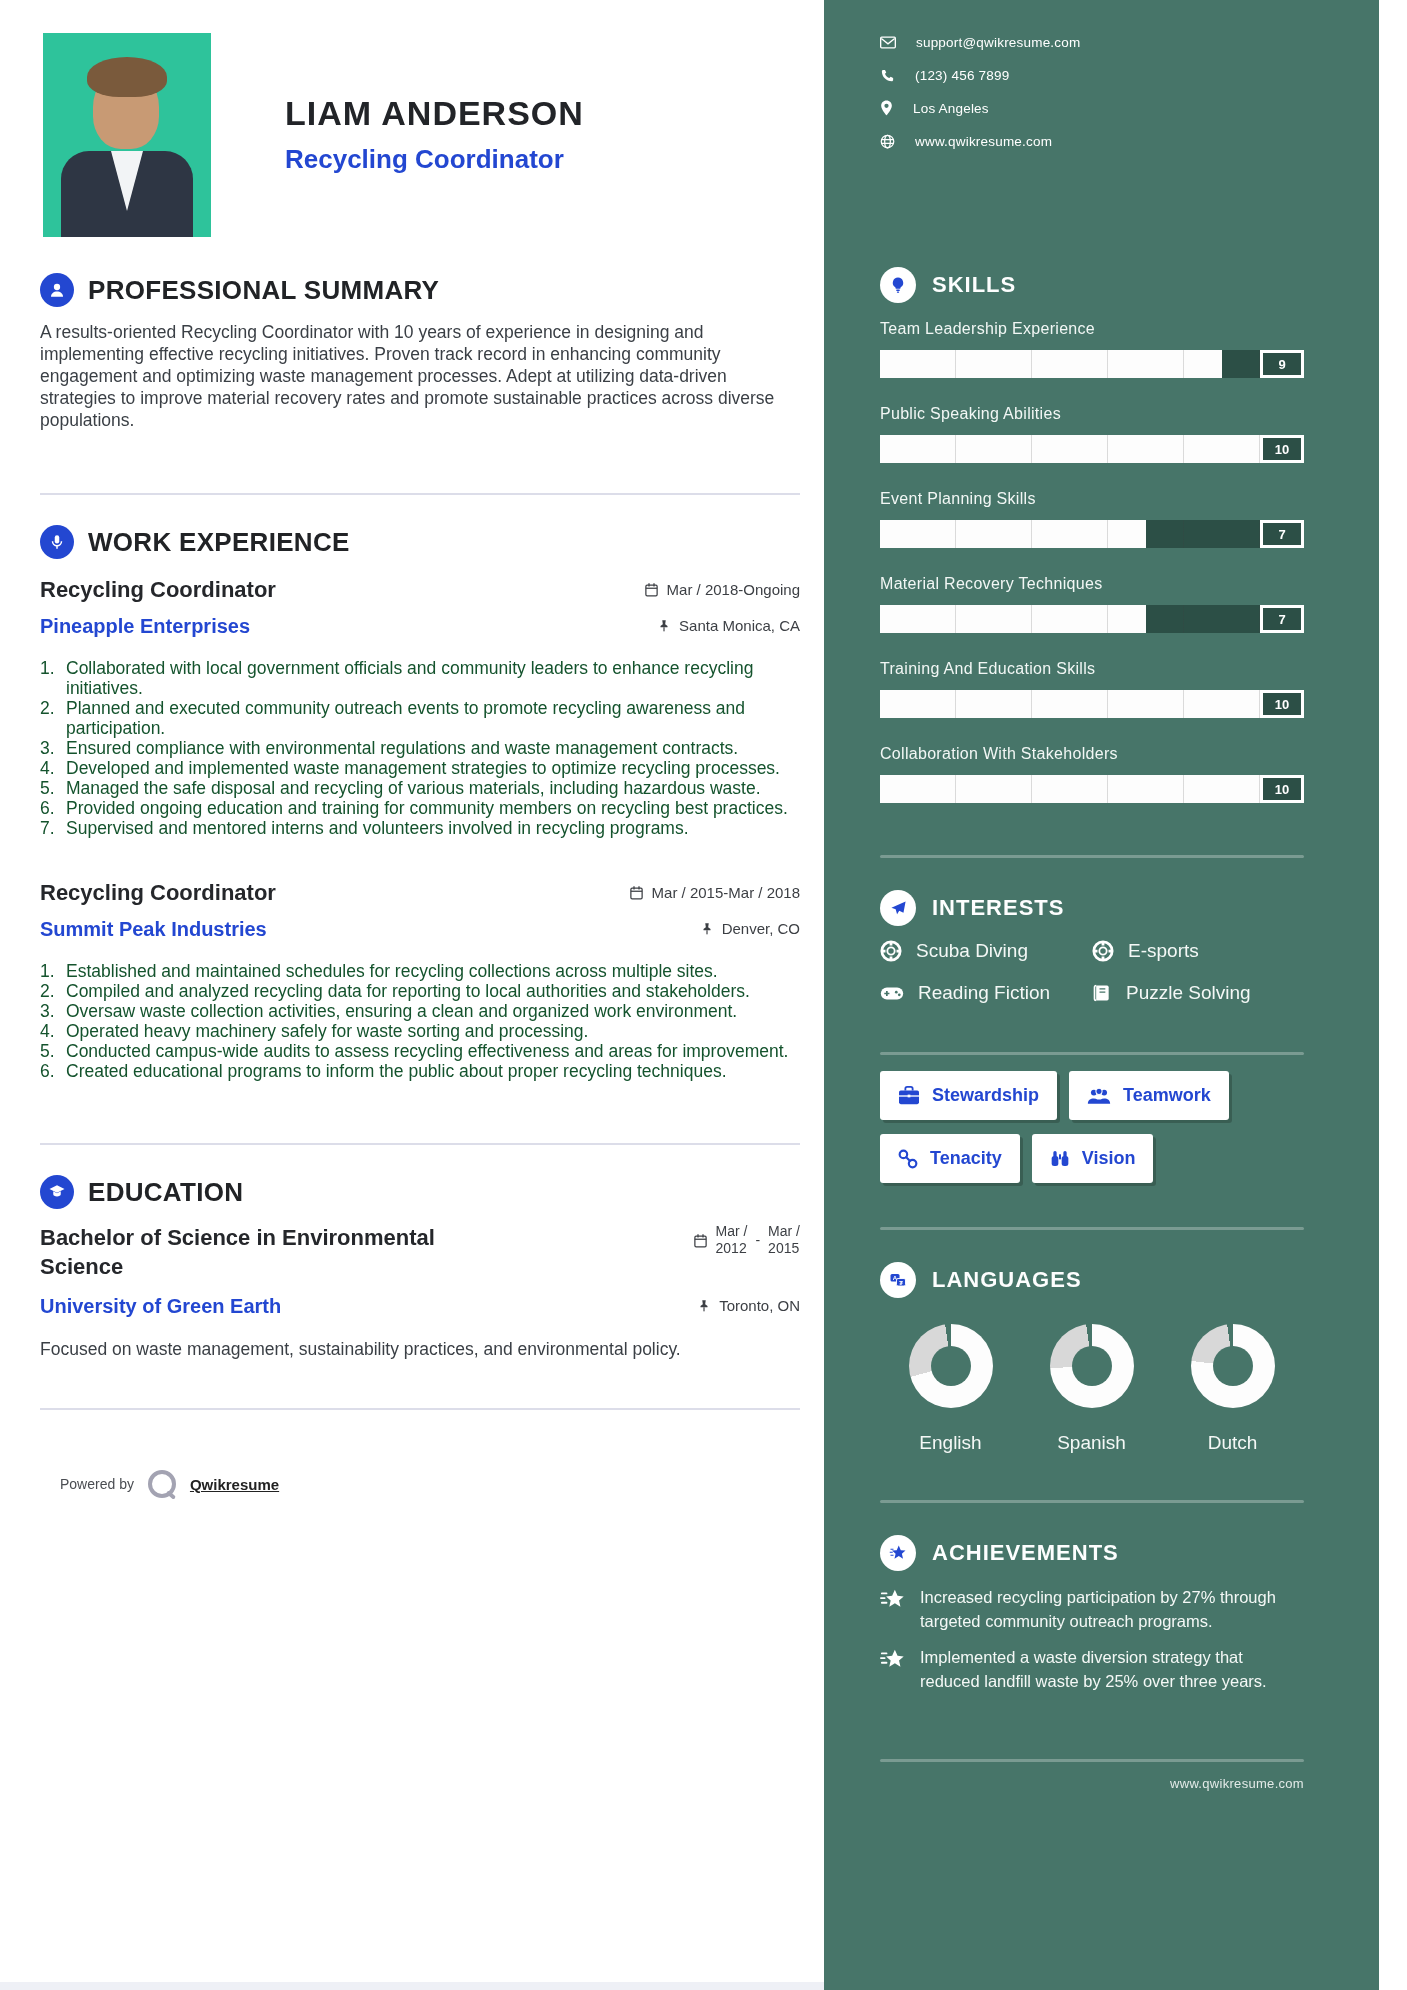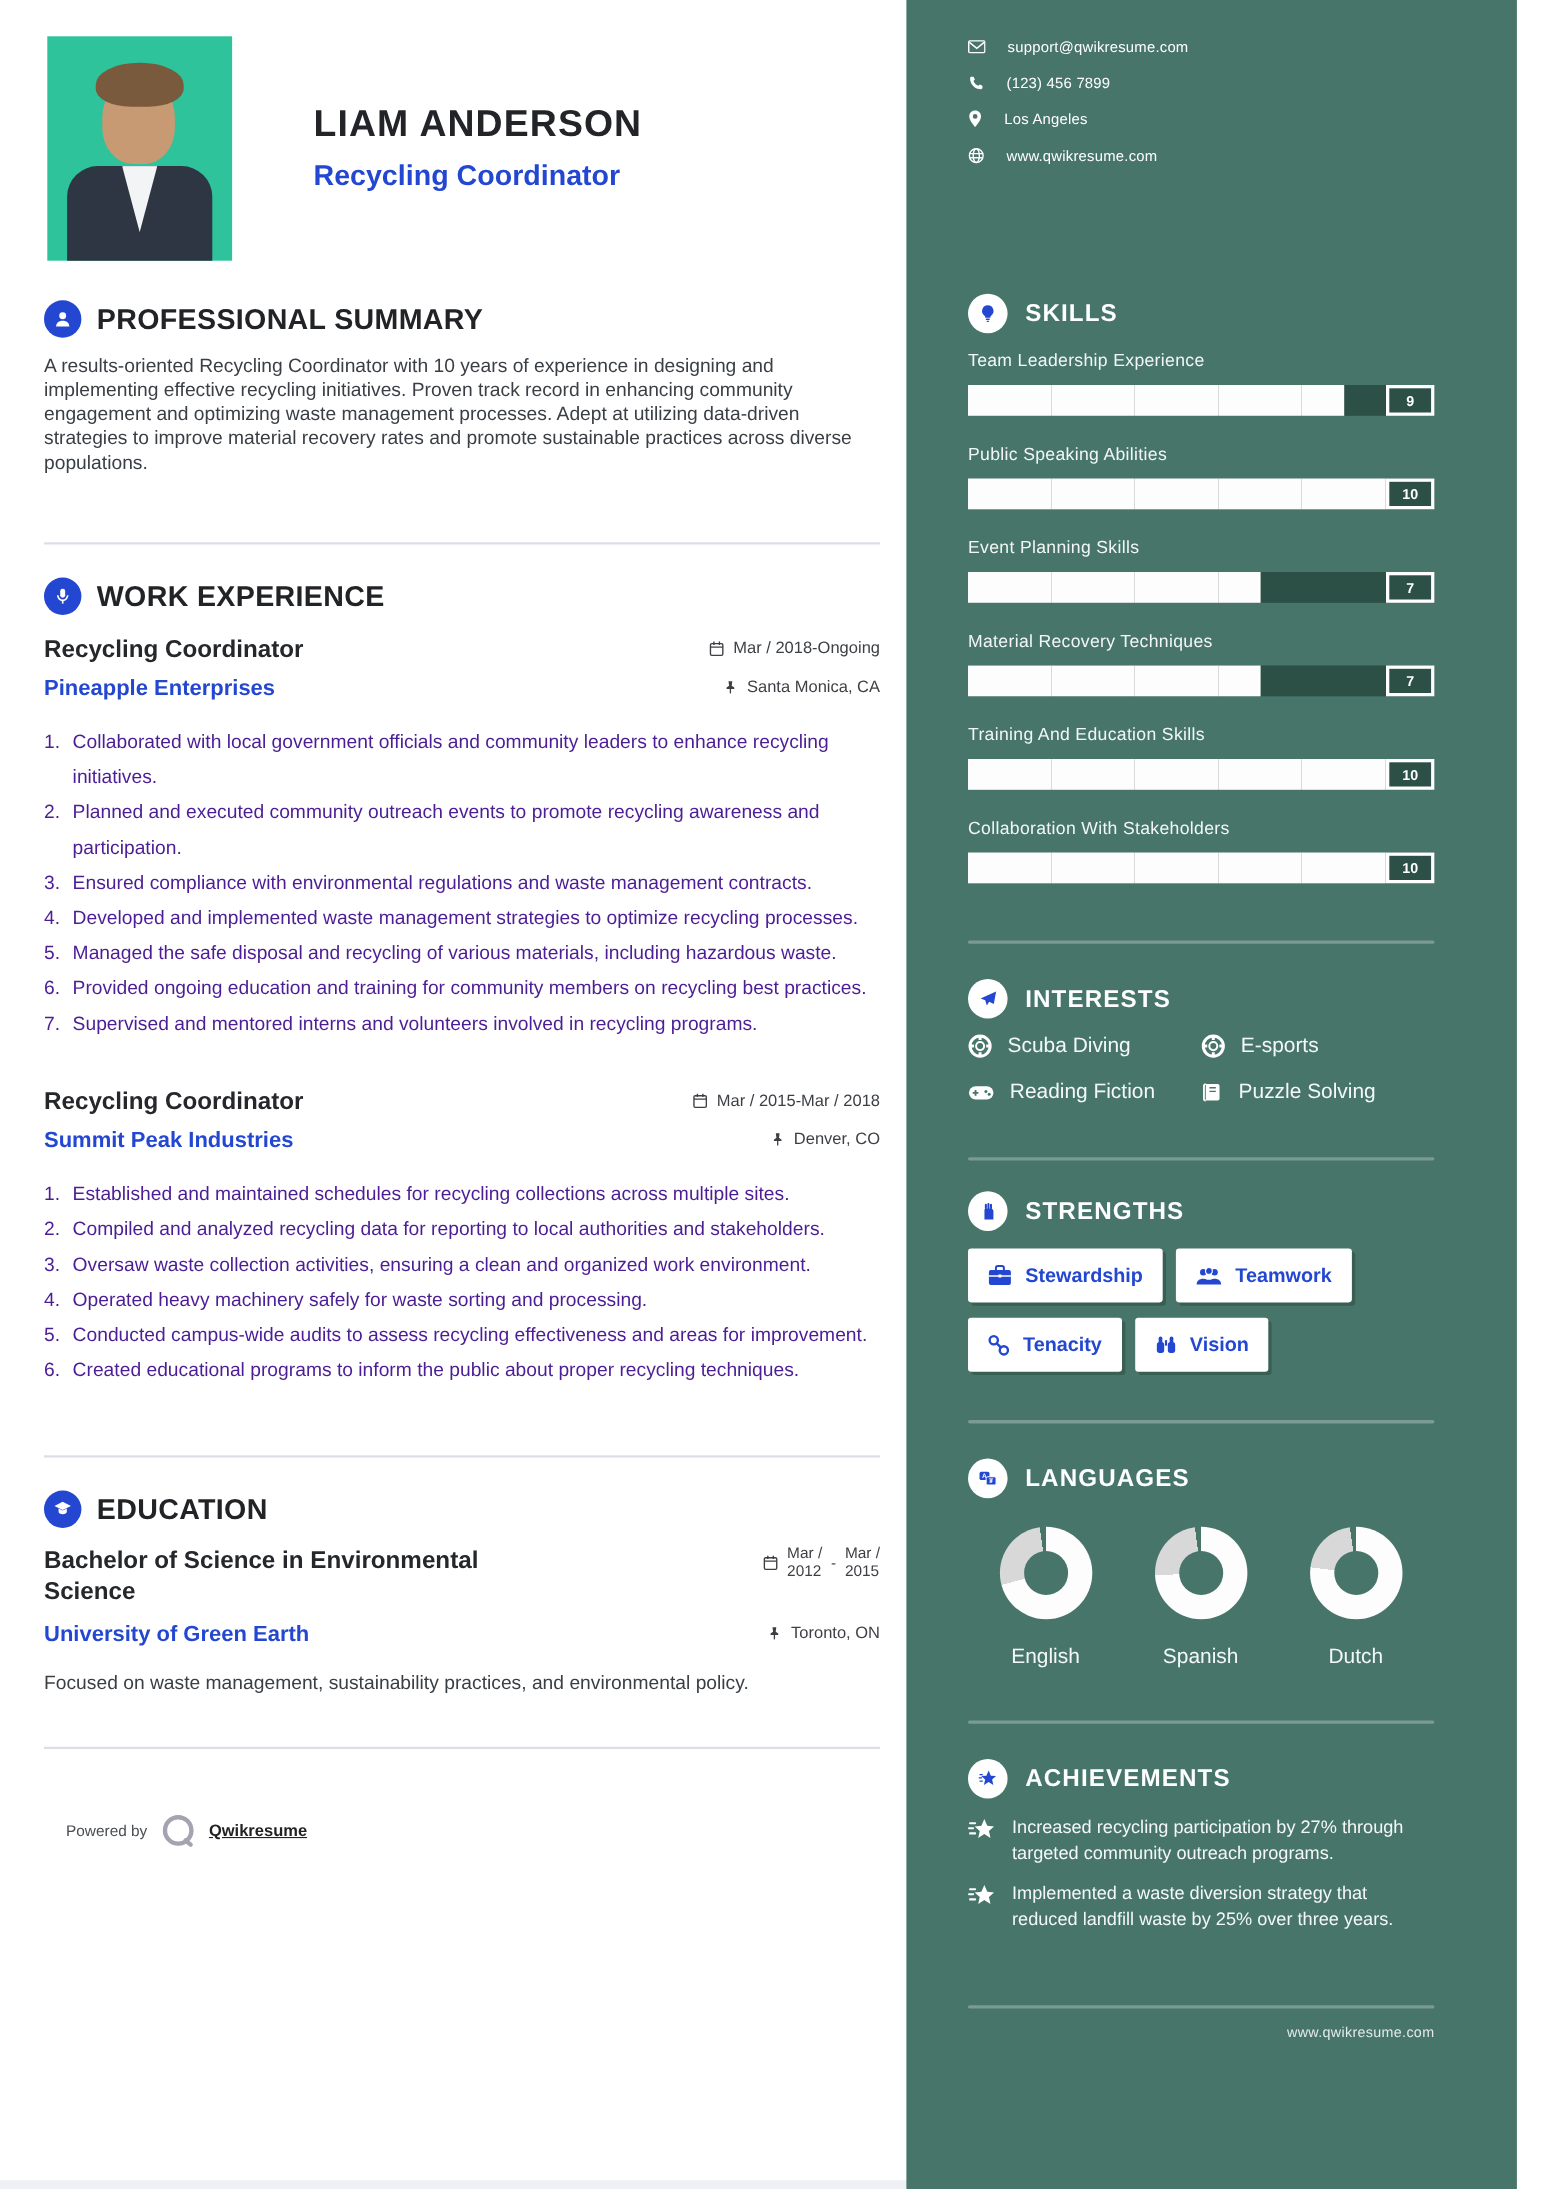--- a/index.html
+++ b/index.html
@@ -25,21 +25,21 @@
   .sec-title { font-size:26px; font-weight:800; color:#212326; letter-spacing:0.3px; }
   .body-text { font-size:17.5px; line-height:22px; color:#3a3f45; }
   .hr-left { border:none; height:2px; background:#dcdde9; margin-left:40px; margin-right:52px; }
 
   .job-row { display:flex; justify-content:space-between; align-items:baseline; }
   .job-title { font-size:22px; font-weight:700; color:#25272b; }
   .job-company { font-size:20px; font-weight:700; color:#2347d1; }
   .meta { display:flex; align-items:center; gap:8px; font-size:15px; color:#3c3f44; }
   .meta svg { flex:none; }
   ol.bullets { list-style:none; margin-top:20px; }
-  ol.bullets li { position:relative; padding-left:26px; font-size:17.5px; line-height:32px; color:#4c1d95; counter-increment:bl; }
+  ol.bullets li { position:relative; padding-left:26px; font-size:17.5px; line-height:20px; color:#14532d; counter-increment:bl; }
   ol.bullets li::before { content:counter(bl) "."; position:absolute; left:0; }
   ol.bullets { counter-reset:bl; }
 
   .edu-row { display:flex; justify-content:space-between; margin-top:14px; }
   .edu-degree { font-size:22px; font-weight:700; color:#25272b; line-height:29px; max-width:440px; }
   .edu-meta-col { text-align:right; }
   .edu-date { display:flex; align-items:center; gap:8px; font-size:14px; color:#3c3f44; line-height:17px; }
   .edu-date .dchunk { text-align:left; }
   .left-footer { display:flex; align-items:center; margin:60px 0 0 60px; gap:14px; }
   .powered { font-size:14px; color:#4a4d52; }
@@ -398,31 +398,20 @@
             <path d="M5 3h13a2 2 0 012 2v14a2 2 0 01-2 2H5z" fill="#fff"></path>
             <path d="M5 3a2 2 0 00-2 2v14a2 2 0 002 2" fill="none" stroke="#fff" stroke-width="2"></path>
             <path d="M9 7h7M9 11h7" stroke="#477569" stroke-width="1.6"></path>
           </svg>
         <span>Puzzle Solving</span>
       </div>
     </div>
 
     <hr class="hr-side" style="margin-top:48px;">
 
-    <div class="side-head" style="margin-top:28px;">
-      <span class="side-circle">
-        <svg width="17" height="17" viewBox="0 0 24 24">
-            <path d="M7 22V10c0-1 .8-2 2-2h6c2 0 3.5 1.5 3.5 3.5V22z" fill="#2347d1"></path>
-            <rect x="7.5" y="2" width="2.6" height="7" rx="1.3" fill="#2347d1"></rect>
-            <rect x="10.8" y="1" width="2.6" height="8" rx="1.3" fill="#2347d1"></rect>
-            <rect x="14.1" y="2" width="2.6" height="7" rx="1.3" fill="#2347d1"></rect>
-          </svg>
-      </span>
-      <span class="side-title">STRENGTHS</span>
-    </div>
     <div class="chips">
       <div class="chip-row">
         <span class="chip">
           <svg width="22" height="20" viewBox="0 0 24 22">
               <rect x="1" y="5" width="22" height="15" rx="2" fill="#2347d1"></rect>
               <path d="M8 5V3a2 2 0 012-2h4a2 2 0 012 2v2" fill="none" stroke="#2347d1" stroke-width="2"></path>
               <path d="M1 11h22" stroke="#fff" stroke-width="1.5"></path>
               <rect x="10.5" y="9.5" width="3" height="3" fill="#fff"></rect>
             </svg>
           <span>Stewardship</span>

